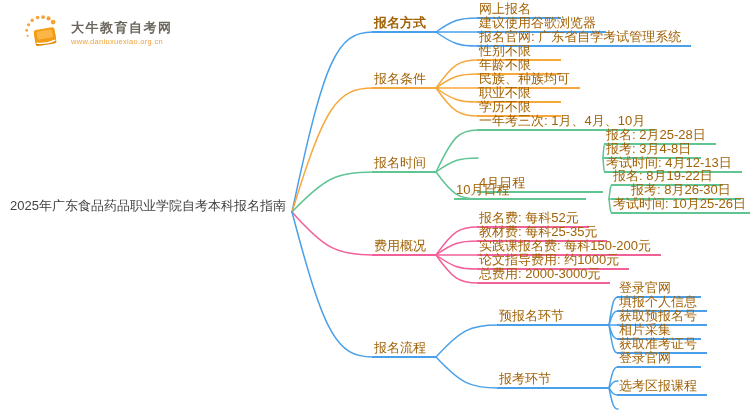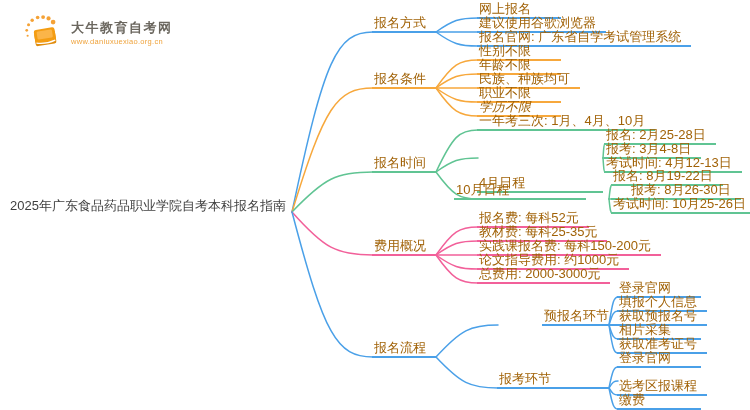--- a/index.html
+++ b/index.html
@@ -84,50 +84,49 @@
         <path d="M13 29.5 q11 3 21 0" stroke="#ffffff" stroke-width="1.4" fill="none"></path>
         <rect x="15" y="17" width="17" height="9" rx="1.5" fill="#fbb549"></rect>
       </g>
     </svg>
     <div class="logo-text">
       <div class="logo-title">大牛教育自考网</div>
       <div class="logo-url">www.daniuxuexiao.org.cn</div>
     </div>
   </div>
 <div class="node depth0" style="left: 10px; top: 198px;">2025年广东食品药品职业学院自考本科报名指南</div>
-    <div class="node depth1" style="left: 372px; top: 15px; border-bottom-color: rgb(74, 160, 232);">报名方式</div>
+    <div class="node depth1" style="left: 372px; top: 15px; border-bottom-color: rgb(74, 160, 232); font-weight: bold;">报名方式</div>
     <div class="node depth2 leafmin" style="left: 477px; top: 1px; border-bottom-color: rgb(74, 160, 232);">网上报名</div>
     <div class="node depth2 leafmin" style="left: 477px; top: 15px; border-bottom-color: rgb(74, 160, 232);">建议使用谷歌浏览器</div>
     <div class="node depth2 leafmin" style="left: 477px; top: 29px; border-bottom-color: rgb(74, 160, 232);">报名官网: 广东省自学考试管理系统</div>
     <div class="node depth1" style="left: 372px; top: 71px; border-bottom-color: rgb(247, 168, 60);">报名条件</div>
     <div class="node depth2 leafmin" style="left: 477px; top: 43px; border-bottom-color: rgb(247, 168, 60);">性别不限</div>
     <div class="node depth2 leafmin" style="left: 477px; top: 57px; border-bottom-color: rgb(247, 168, 60);">年龄不限</div>
     <div class="node depth2 leafmin" style="left: 477px; top: 71px; border-bottom-color: rgb(247, 168, 60);">民族、种族均可</div>
     <div class="node depth2 leafmin" style="left: 477px; top: 85px; border-bottom-color: rgb(247, 168, 60);">职业不限</div>
-    <div class="node depth2 leafmin" style="left: 477px; top: 99px; border-bottom-color: rgb(247, 168, 60); font-style: italic;">学历不限</div>
+    <div class="node depth2 leafmin" style="left: 477px; top: 99px; border-bottom-color: rgb(247, 168, 60);">学历不限</div>
     <div class="node depth1" style="left: 372px; top: 155px; border-bottom-color: rgb(96, 196, 147);">报名时间</div>
     <div class="node depth2 leafmin" style="left: 477px; top: 113px; border-bottom-color: rgb(96, 196, 147);">一年考三次: 1月、4月、10月</div>
     <div class="node depth2" style="left: 477px; top: 141px; width: 126px; border-bottom-color: rgb(96, 196, 147); margin-top: 34px;">4月日程</div>
     <div class="node depth3 leafmin" style="left: 604px; top: 127px; border-bottom-color: rgb(96, 196, 147);">报名: 2月25-28日</div>
     <div class="node depth3 leafmin" style="left: 604px; top: 141px; border-bottom-color: rgb(96, 196, 147);">报考: 3月4-8日</div>
     <div class="node depth3 leafmin" style="left: 604px; top: 155px; border-bottom-color: rgb(96, 196, 147);">考试时间: 4月12-13日</div>
     <div class="node depth2" style="left: 454px; top: 182px; width: 132px; border-bottom-color: rgb(96, 196, 147);">10月日程</div>
     <div class="node depth3 leafmin" style="left: 611px; top: 168px; border-bottom-color: rgb(96, 196, 147);">报名: 8月19-22日</div>
     <div class="node depth3 leafmin" style="left: 611px; top: 182px; border-bottom-color: rgb(96, 196, 147); padding-left: 20px;">报考: 8月26-30日</div>
     <div class="node depth3 leafmin" style="left: 611px; top: 196px; border-bottom-color: rgb(96, 196, 147);">考试时间: 10月25-26日</div>
     <div class="node depth1" style="left: 372px; top: 238px; border-bottom-color: rgb(242, 96, 154);">费用概况</div>
     <div class="node depth2 leafmin" style="left: 477px; top: 210px; border-bottom-color: rgb(242, 96, 154);">报名费: 每科52元</div>
     <div class="node depth2 leafmin" style="left: 477px; top: 224px; border-bottom-color: rgb(242, 96, 154);">教材费: 每科25-35元</div>
     <div class="node depth2 leafmin" style="left: 477px; top: 238px; border-bottom-color: rgb(242, 96, 154);">实践课报名费: 每科150-200元</div>
     <div class="node depth2 leafmin" style="left: 477px; top: 252px; border-bottom-color: rgb(242, 96, 154);">论文指导费用: 约1000元</div>
     <div class="node depth2 leafmin" style="left: 477px; top: 266px; border-bottom-color: rgb(242, 96, 154);">总费用: 2000-3000元</div>
     <div class="node depth1" style="left: 372px; top: 340px; border-bottom-color: rgb(74, 160, 232);">报名流程</div>
-    <div class="node depth2" style="left: 497px; top: 308px; width: 112px; border-bottom-color: rgb(74, 160, 232); margin-left: 45px;">预报名环节</div>
+    <div class="node depth2" style="left: 497px; top: 308px; width: 112px; border-bottom-color: rgb(74, 160, 232);">预报名环节</div>
     <div class="node depth3 leafmin" style="left: 617px; top: 280px; border-bottom-color: rgb(74, 160, 232);">登录官网</div>
     <div class="node depth3 leafmin" style="left: 617px; top: 294px; border-bottom-color: rgb(74, 160, 232);">填报个人信息</div>
     <div class="node depth3 leafmin" style="left: 617px; top: 308px; border-bottom-color: rgb(74, 160, 232);">获取预报名号</div>
     <div class="node depth3 leafmin" style="left: 617px; top: 322px; border-bottom-color: rgb(74, 160, 232);">相片采集</div>
     <div class="node depth3 leafmin" style="left: 617px; top: 336px; border-bottom-color: rgb(74, 160, 232);">获取准考证号</div>
     <div class="node depth2" style="left: 497px; top: 371px; width: 112px; border-bottom-color: rgb(74, 160, 232);">报考环节</div>
     <div class="node depth3 leafmin" style="left: 617px; top: 350px; border-bottom-color: rgb(74, 160, 232);">登录官网</div>
     <div class="node depth3 leafmin" style="left: 617px; top: 378px; border-bottom-color: rgb(74, 160, 232);">选考区报课程</div>
-    <div class="node depth3 leafmin" style="left: 617px; top: 392px; border-bottom-color: rgb(74, 160, 232);">缴费</div>
   </div>
 
 </body></html>

